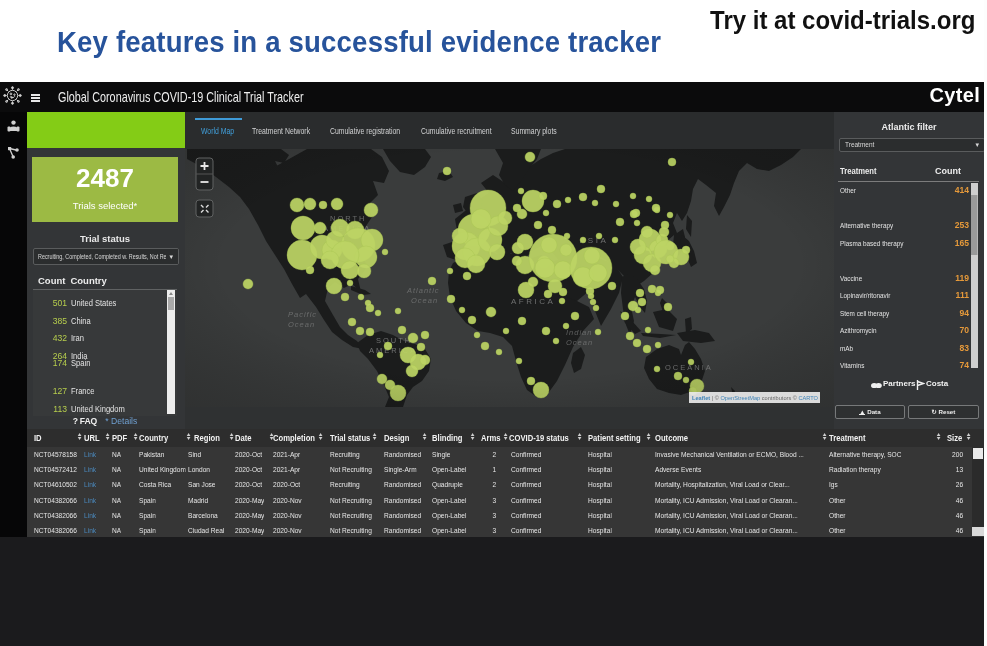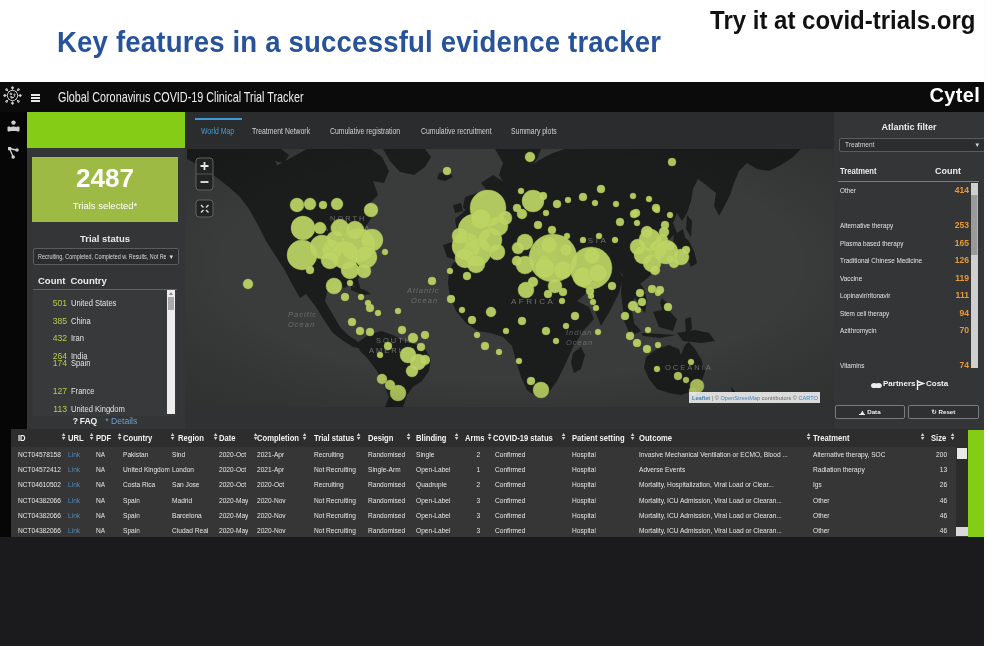--- a/index.html
+++ b/index.html
@@ -61,21 +61,21 @@
 .rrow{position:absolute;left:0;width:100%;height:17.5px;line-height:17.5px;}
 .rrow .nm{position:absolute;left:6px;font-size:7.5px;color:#e3e3e3;white-space:nowrap;transform:scaleX(0.85);transform-origin:left center;}
 .rrow .ct{position:absolute;right:15px;font-size:8.6px;font-weight:bold;color:#e5993a;}
 #rscroll{position:absolute;right:6px;top:71px;width:7px;height:185px;background:#cfcfcf;}
 #rscroll .th{position:absolute;left:0;top:12px;width:7px;height:60px;background:#9a9a9a;}
 #pabout{left:0;top:267px;width:150px;height:10px;font-size:8px;font-weight:bold;color:#f2f2f2;}
 .btn{position:absolute;height:12px;background:#2e3031;border:1px solid #77797a;border-radius:2px;color:#eee;font-size:6.2px;text-align:center;line-height:12px;font-weight:bold;}
 #btndata{left:1px;top:293px;width:68px;}
 #btnreset{left:74px;top:293px;width:69px;}
 
-#tablewrap{left:11px;top:347px;width:957px;height:108px;background:#363636;overflow:hidden;}
+#tablewrap{left:27px;top:347px;width:957px;height:108px;background:#363636;overflow:hidden;}
 #thead{position:absolute;left:0;top:0;width:957px;height:18px;background:#2d2d2d;}
 .th{position:absolute;top:4px;font-size:8.3px;font-weight:bold;color:#f2f2f2;white-space:nowrap;transform:scaleX(0.92);transform-origin:left center;}
 .sort{display:inline-block;margin-left:3px;position:relative;top:-1px;}
 .sort i{display:block;width:0;height:0;border-left:2.5px solid transparent;border-right:2.5px solid transparent;}
 .sort .up{border-bottom:3.5px solid #cfcfcf;margin-bottom:1px;}
 .sort .dn{border-top:3.5px solid #cfcfcf;}
 .trow{position:absolute;left:0;width:957px;height:15.2px;line-height:15.2px;font-size:7.5px;color:#e6e6e6;white-space:nowrap;}
 .trow div{position:absolute;overflow:hidden;transform:scaleX(0.88);transform-origin:left center;}
 .link{color:#4a88bc;}
 #tscroll{position:absolute;right:0px;top:18px;width:12px;height:89px;background:#2b2b2b;}
@@ -452,39 +452,39 @@
             <span class="ct">414</span>
           </div>
         <div class="rrow" style="top:35px">
             <span class="nm">Alternative therapy</span>
             <span class="ct">253</span>
           </div>
         <div class="rrow" style="top:52.5px">
             <span class="nm">Plasma based therapy</span>
             <span class="ct">165</span>
           </div>
-        <div class="rrow" style="top:70px">
-            <span class="nm">Traditional Chinese Medicine</span>
-            <span class="ct">126</span>
-          </div>
         <div class="rrow" style="top:87.5px">
             <span class="nm">Vaccine</span>
             <span class="ct">119</span>
           </div>
         <div class="rrow" style="top:105px">
             <span class="nm">Lopinavir/ritonavir</span>
             <span class="ct">111</span>
           </div>
         <div class="rrow" style="top:122.5px">
             <span class="nm">Stem cell therapy</span>
             <span class="ct">94</span>
           </div>
         <div class="rrow" style="top:140px">
             <span class="nm">Azithromycin</span>
             <span class="ct">70</span>
+          </div>
+        <div class="rrow" style="top:157.5px">
+            <span class="nm">mAb</span>
+            <span class="ct">83</span>
           </div>
         <div class="rrow" style="top:175px;height:13px;overflow:hidden">
             <span class="nm">Vitamins</span>
             <span class="ct">74</span>
           </div>
       </div>
       <div id="rscroll">
           <div class="th"></div>
         </div>
       <div class="abs" id="pabout">

